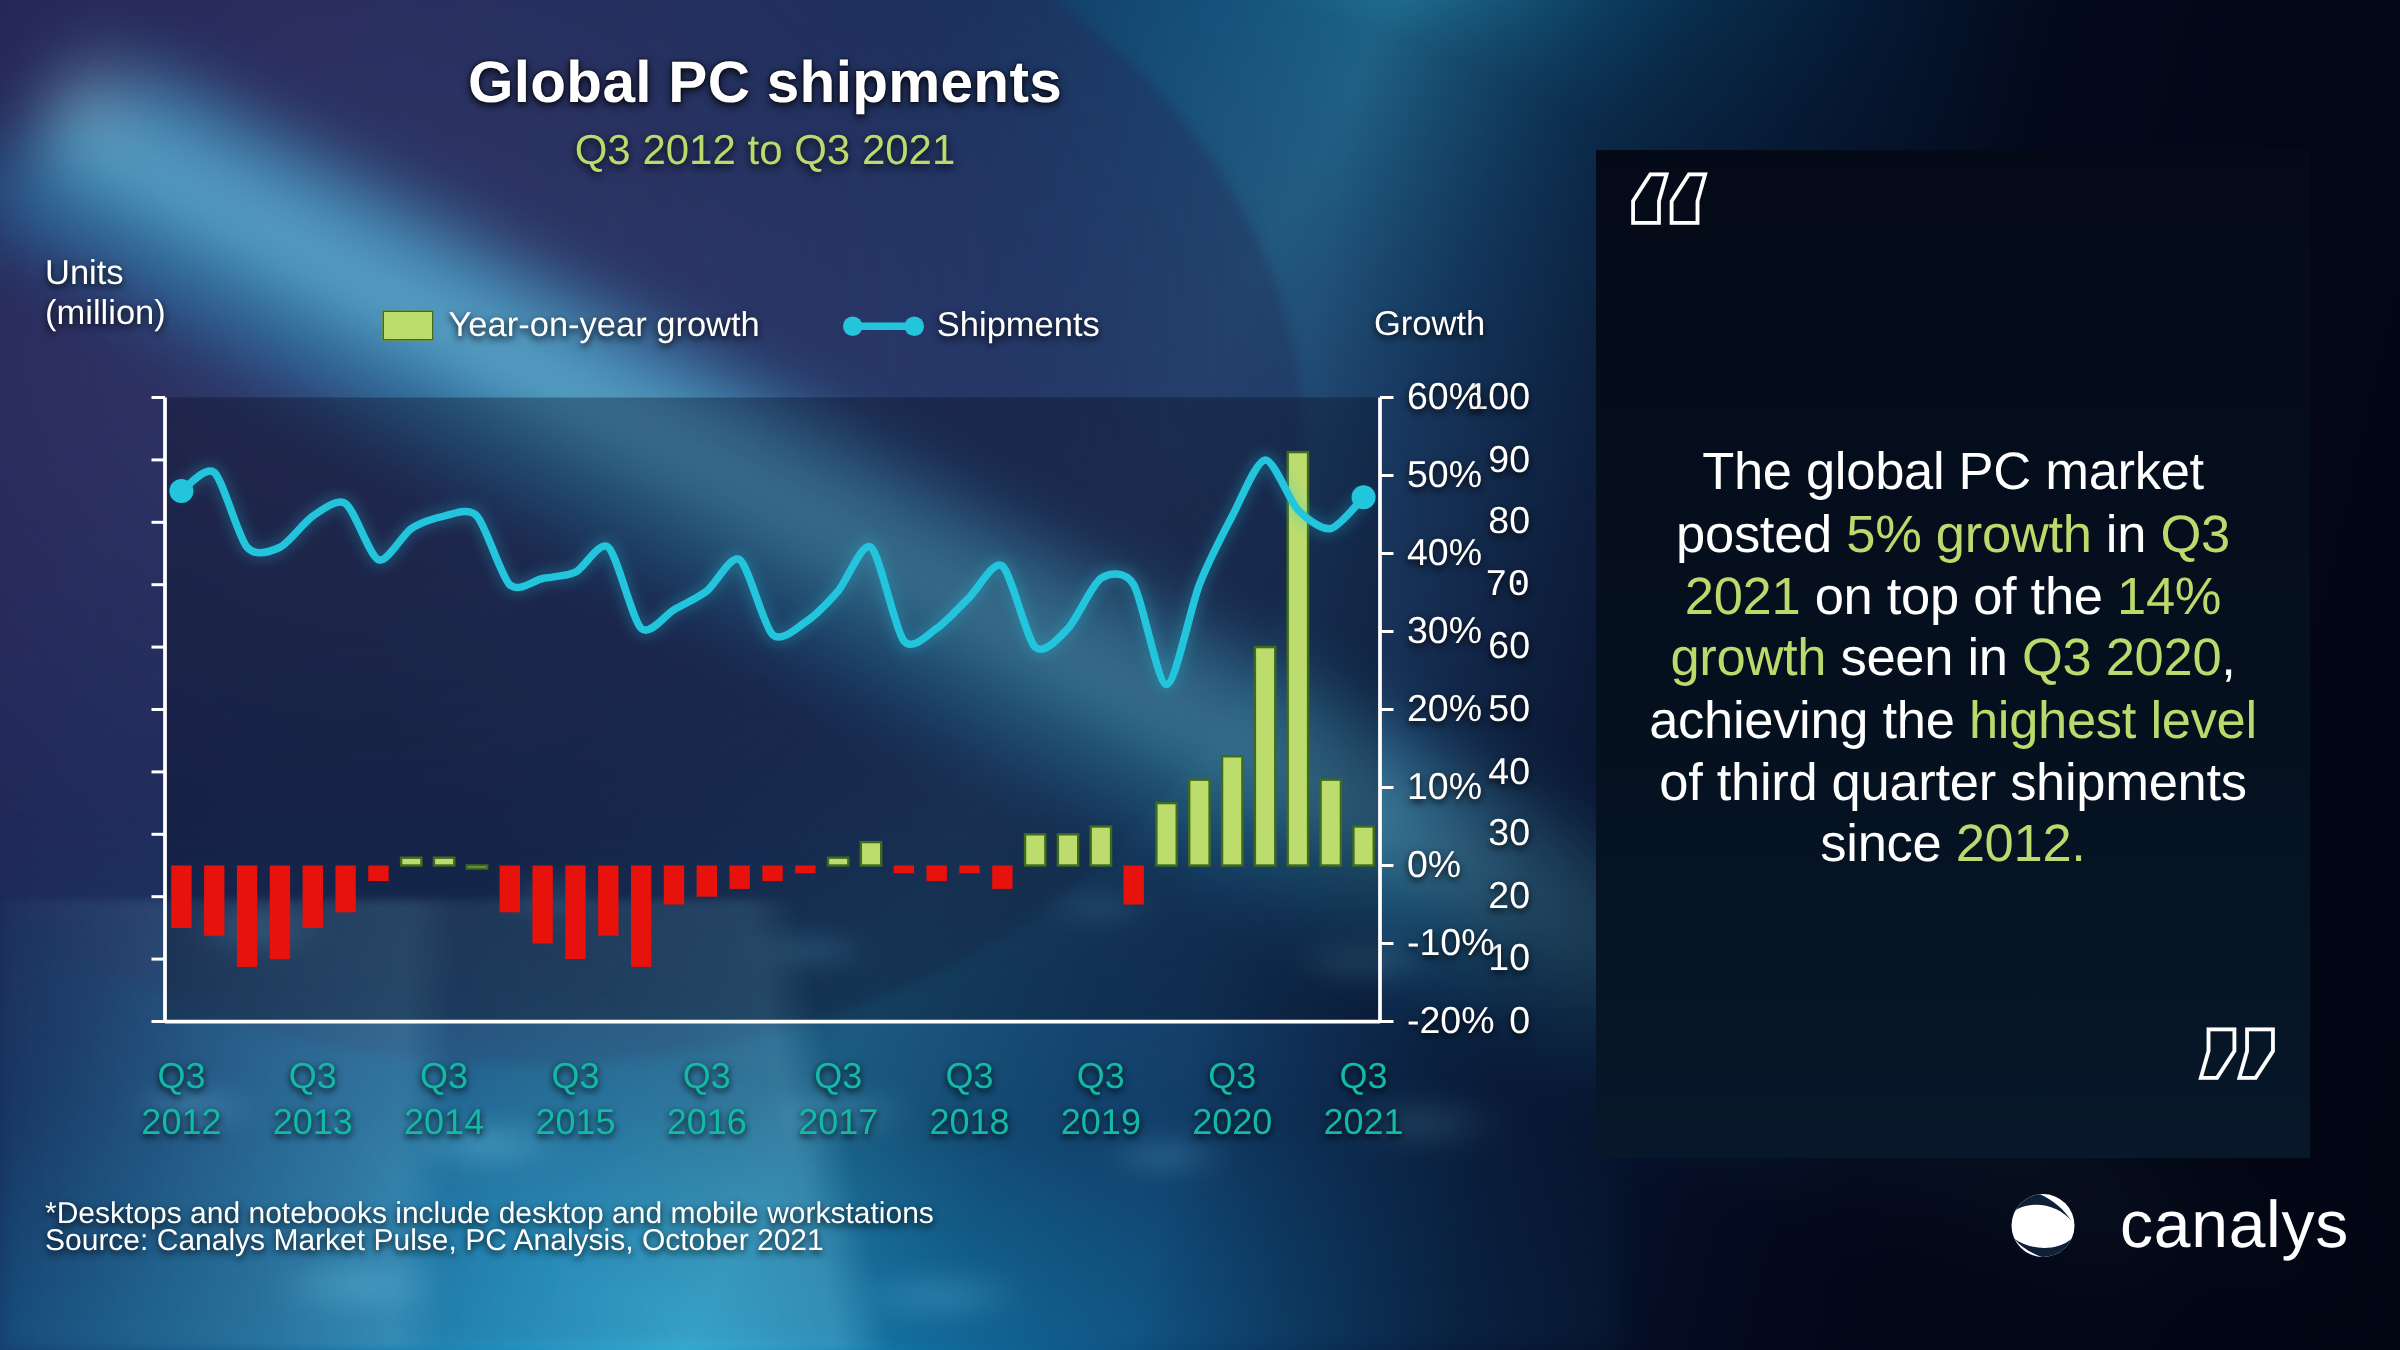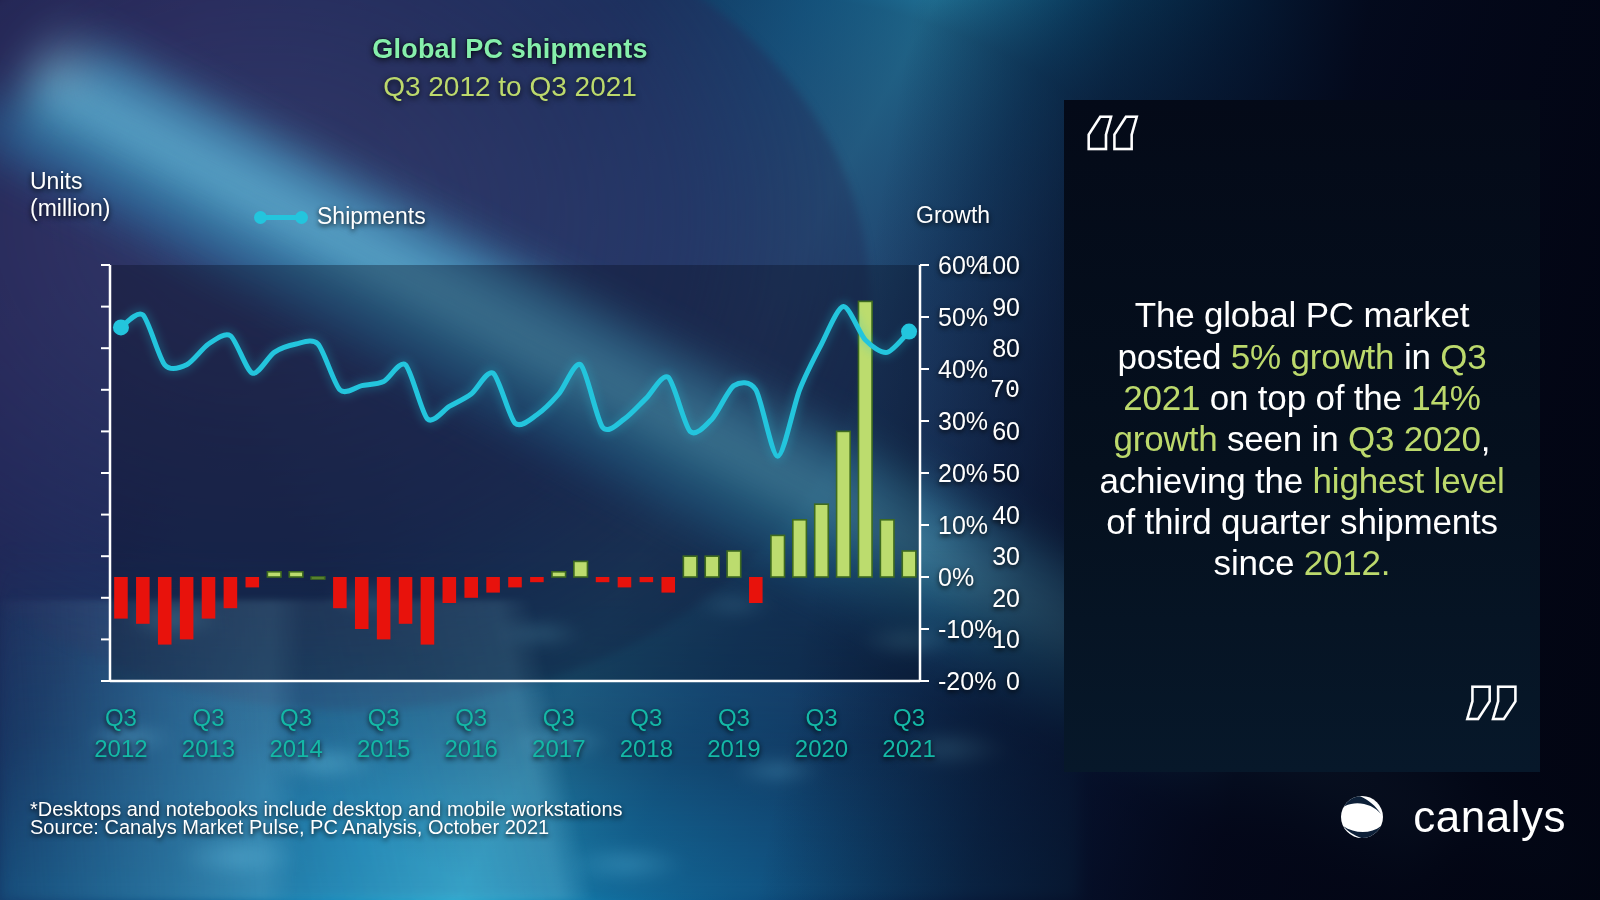--- a/index.html
+++ b/index.html
@@ -76,21 +76,21 @@
     position:absolute; left:0; bottom:0; width:1080px; height:300px;
     background:
       linear-gradient(78deg, rgba(150,225,250,0) 0%, rgba(150,225,250,.22) 49%, rgba(150,225,250,0) 52%),
       linear-gradient(92deg, rgba(150,225,250,0) 0%, rgba(150,225,250,.16) 25%, rgba(150,225,250,0) 28%);
     filter:blur(3px);
   }
 
   
   .title-block { position:absolute; left:0; top:34px; width:1020px; text-align:center; z-index:5; }
   .t-main {
-    font-size:27px; font-weight:bold; color:#86efac; letter-spacing:.2px;
+    font-size:39px; font-weight:bold; color:#ffffff; letter-spacing:.2px;
     text-shadow:0 2px 6px rgba(0,0,0,.85), 0 0 2px rgba(0,0,0,.9);
   }
   .t-sub {
     font-size:28px; color:#bcd96c; margin-top:6px;
     text-shadow:0 2px 6px rgba(0,0,0,.85);
   }
   .t-sub2 {
     font-size:27px; color:#ffffff; margin-top:5px;
     text-shadow:0 2px 6px rgba(0,0,0,.85);
   }
@@ -175,20 +175,24 @@
   <div class="t-sub">Q3 2012 to Q3 2021</div>
 </div>
 
 <div class="units-cap">
   <div>Units</div>
   <div>(million)</div>
 </div>
 <div class="growth-cap">Growth</div>
 
 <div class="legend">
+  <div class="leg-item">
+    <span class="leg-swatch"></span>
+    <span>Year-on-year growth</span>
+  </div>
   <div class="leg-item">
     <span class="leg-line">
       <span class="leg-dot a"></span>
       <span class="leg-dot b"></span>
     </span>
     <span>Shipments</span>
   </div>
 </div>
 
 <div id="chart">

